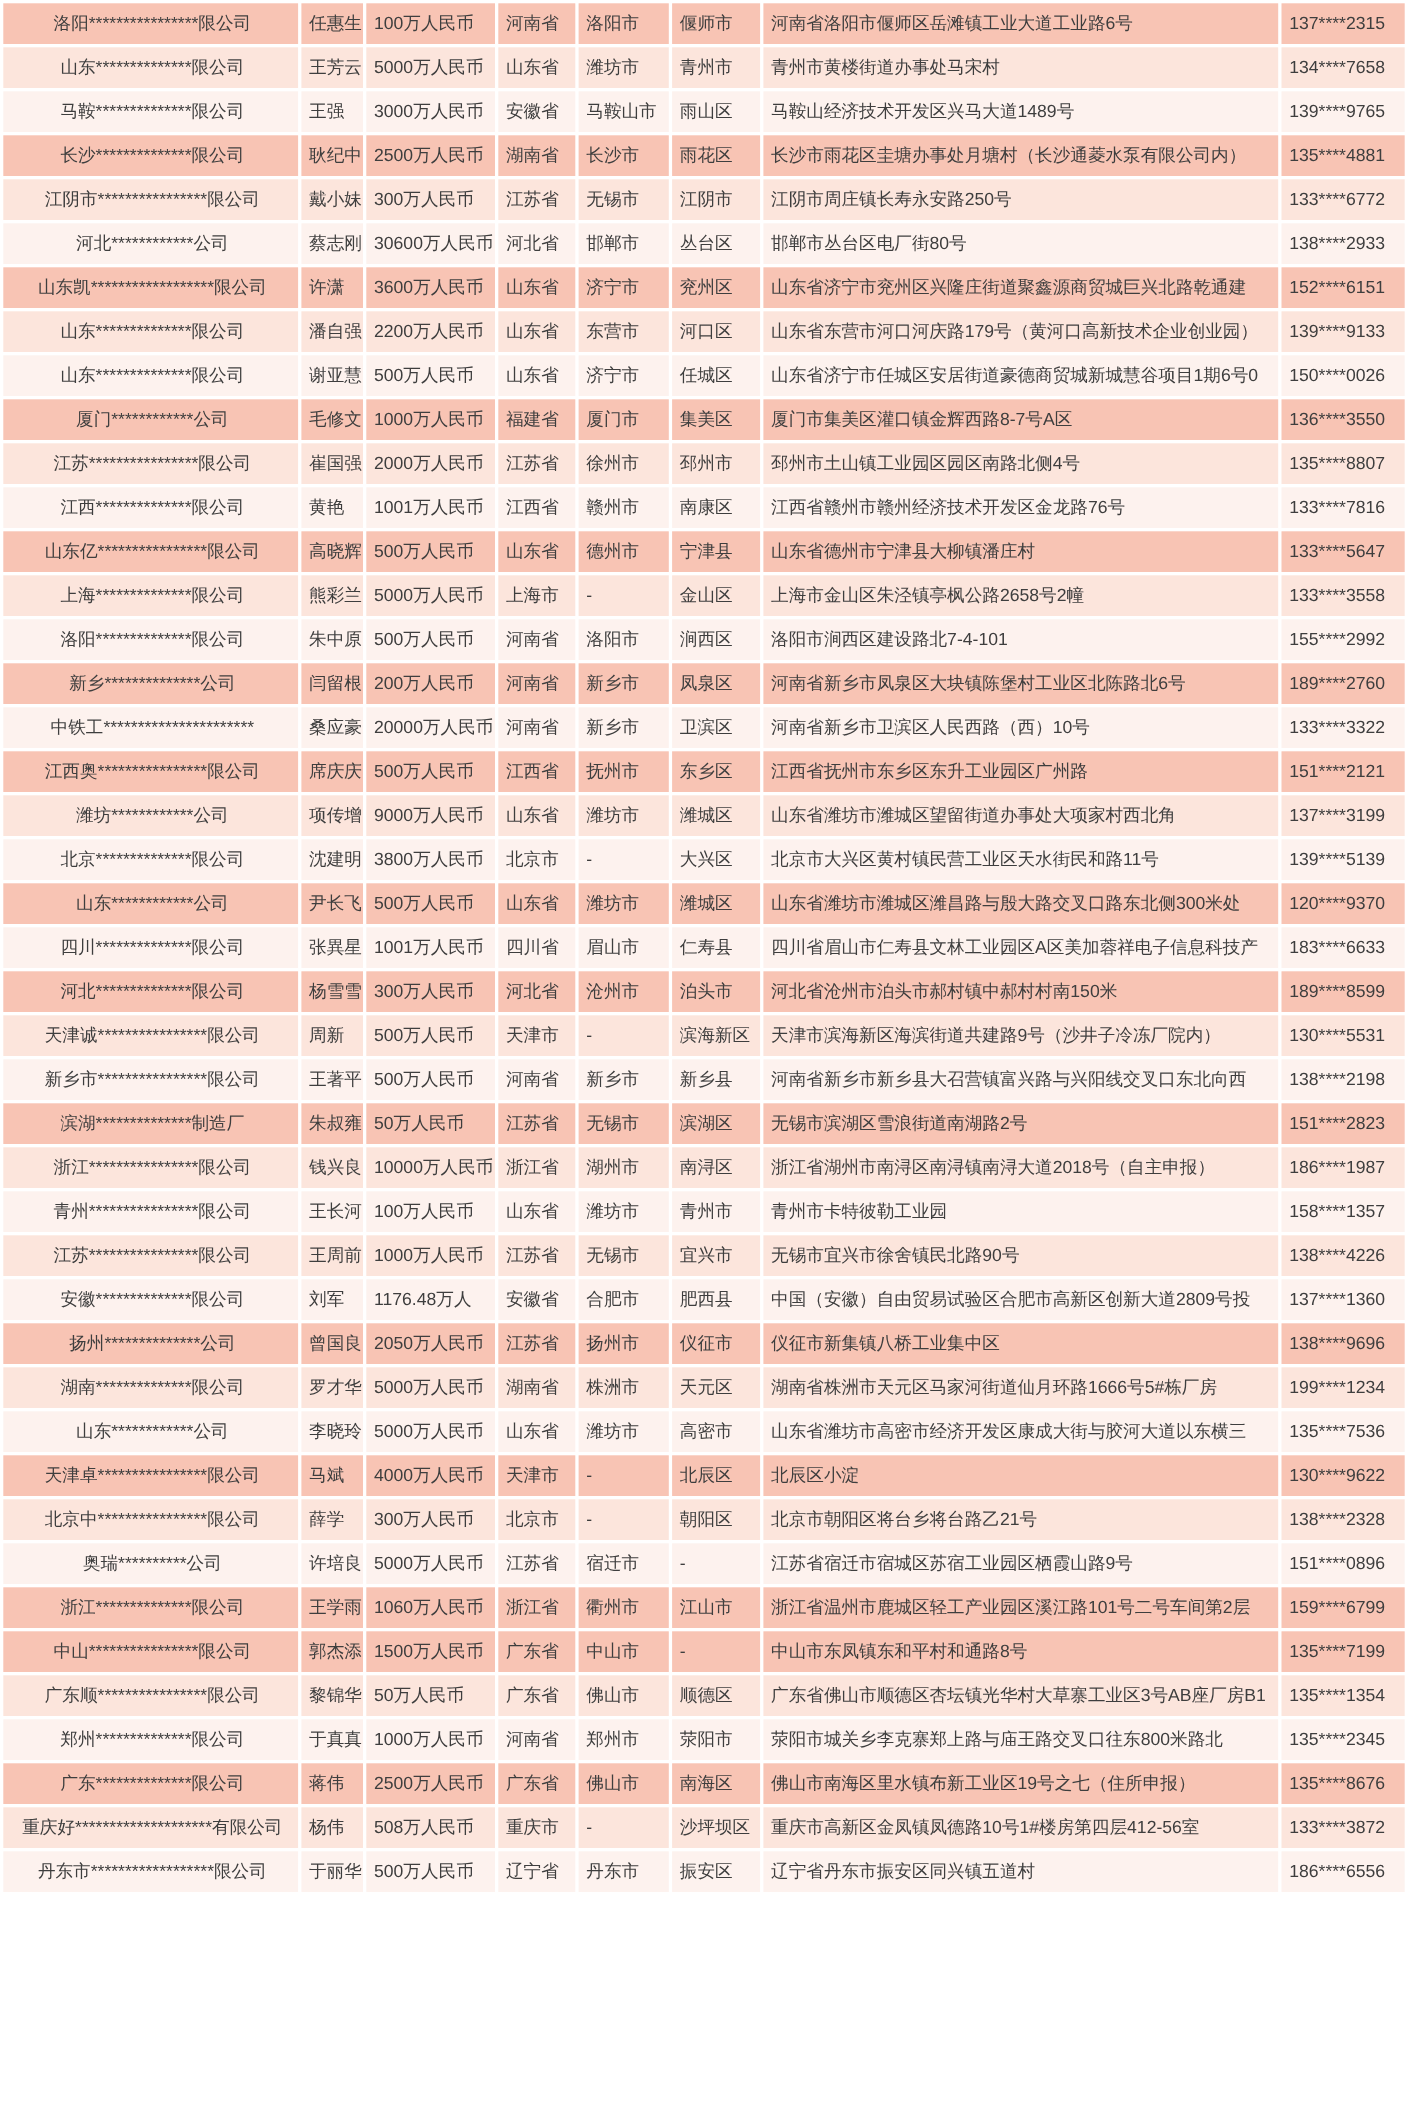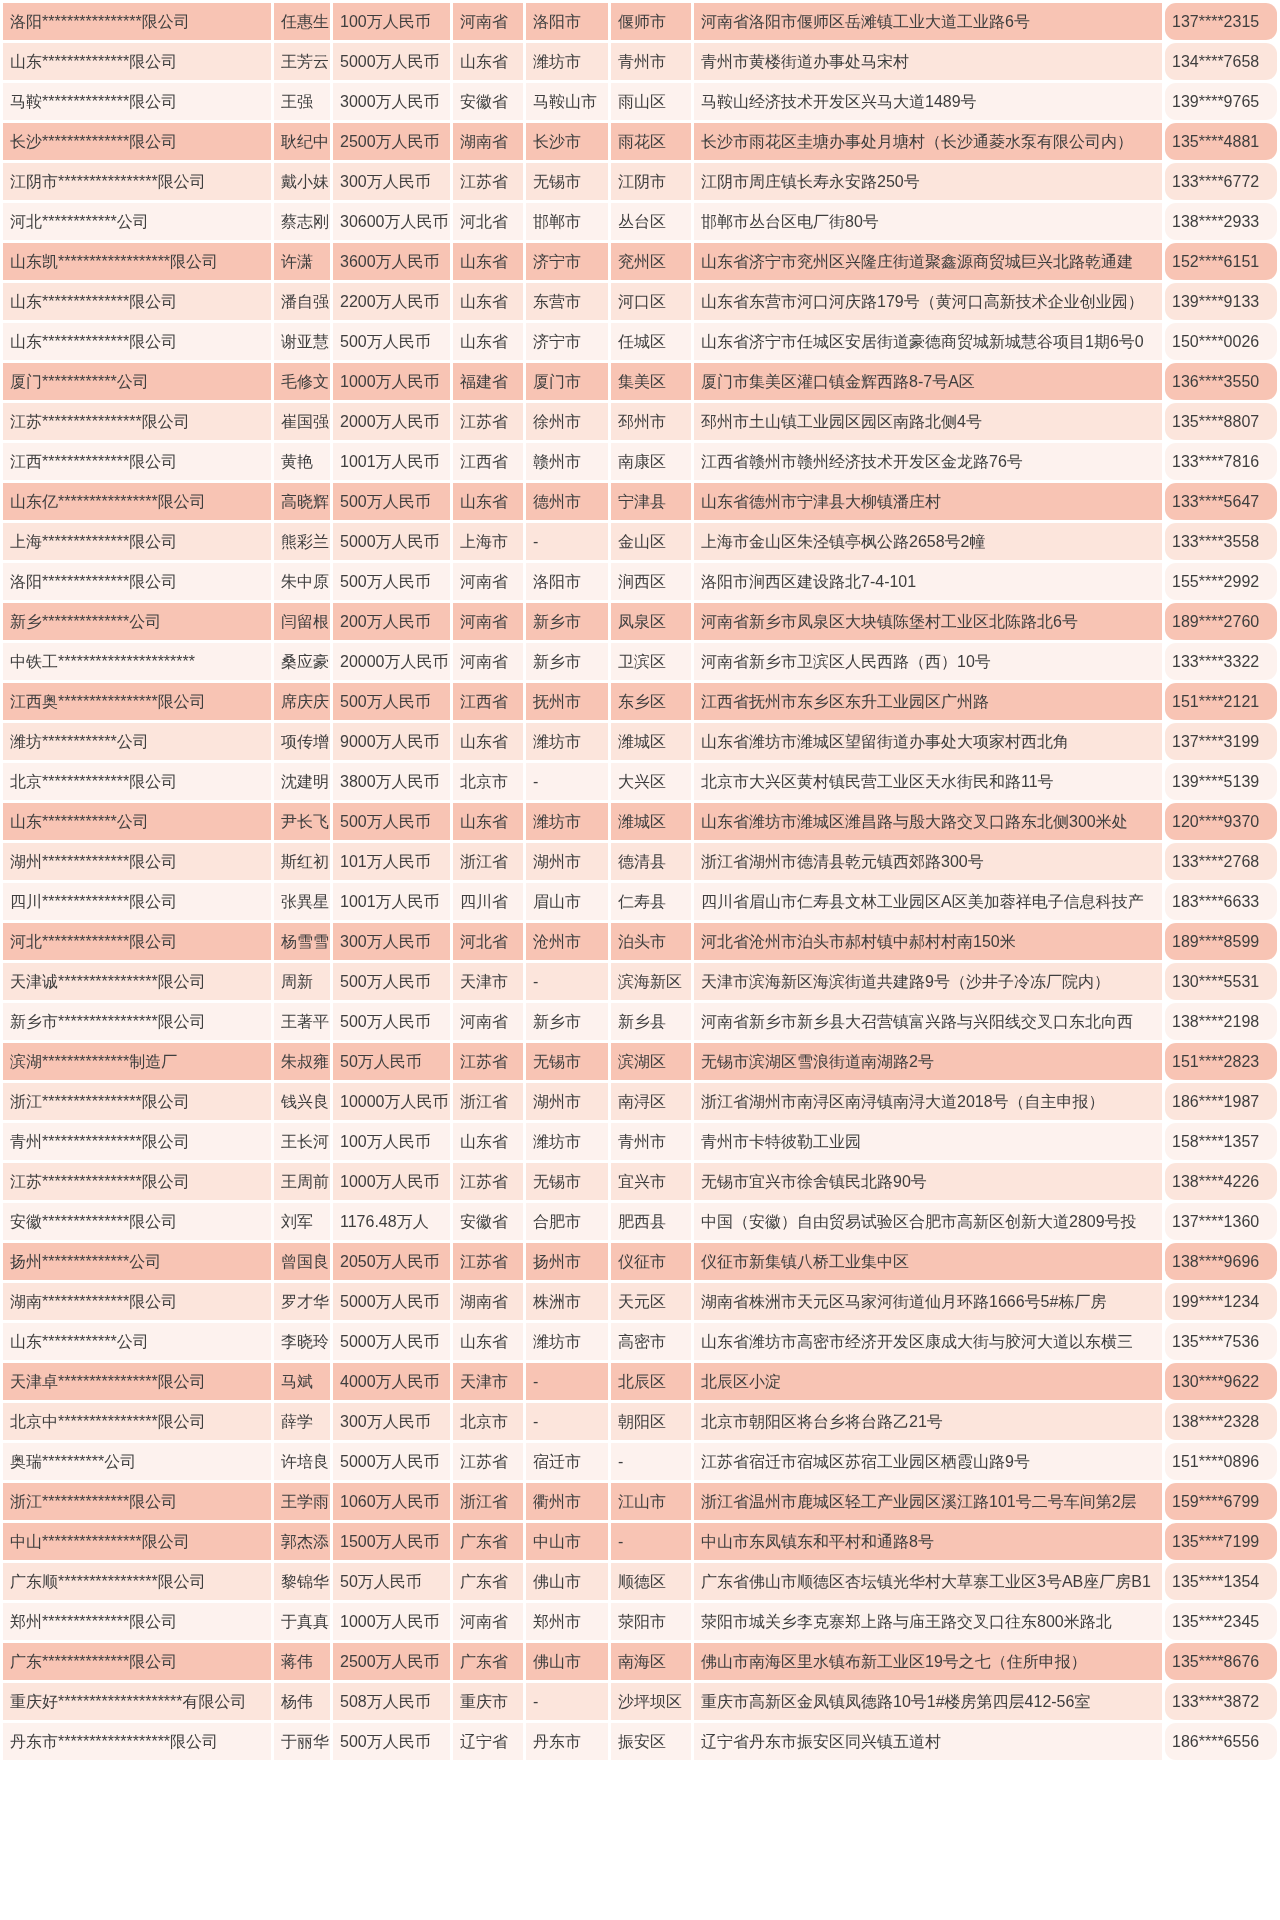--- a/index.html
+++ b/index.html
@@ -25,22 +25,22 @@
     height: 37px;
     line-height: 37px;
     padding: 0 4px 0 7px;
     white-space: nowrap;
     overflow: hidden;
     vertical-align: middle;
   }
   tr.shade-0 td { background: var(--row-accent, #f8c4b4); }
   tr.shade-1 td { background: var(--row-medium, #fce5dc); }
   tr.shade-2 td { background: var(--row-light, #fdf2ee); }
-  td.cell-company { letter-spacing: 0; }
-  td.cell-phone { padding-left: 8px; border-radius: 11px; }
+  td.cell-company { letter-spacing: 0; text-align: center; }
+  td.cell-phone { padding-left: 8px; }
 </style>
 </head>
 <body style="background: rgb(255, 255, 255);">
 
 <div class="table-wrap">
   <table class="company-table">
     <colgroup>
       <col style="width:268px">
       <col style="width:56px">
       <col style="width:117px">
@@ -254,30 +254,20 @@
         <tr class="shade-0">
           <td class="cell-company">山东************公司</td>
           <td class="cell-legal-rep">尹长飞</td>
           <td class="cell-capital">500万人民币</td>
           <td class="cell-province">山东省</td>
           <td class="cell-city">潍坊市</td>
           <td class="cell-district">潍城区</td>
           <td class="cell-address">山东省潍坊市潍城区潍昌路与殷大路交叉口路东北侧300米处</td>
           <td class="cell-phone">120****9370</td>
         </tr>
-        <tr class="shade-1">
-          <td class="cell-company">湖州**************限公司</td>
-          <td class="cell-legal-rep">斯红初</td>
-          <td class="cell-capital">101万人民币</td>
-          <td class="cell-province">浙江省</td>
-          <td class="cell-city">湖州市</td>
-          <td class="cell-district">德清县</td>
-          <td class="cell-address">浙江省湖州市德清县乾元镇西郊路300号</td>
-          <td class="cell-phone">133****2768</td>
-        </tr>
         <tr class="shade-2">
           <td class="cell-company">四川**************限公司</td>
           <td class="cell-legal-rep">张異星</td>
           <td class="cell-capital">1001万人民币</td>
           <td class="cell-province">四川省</td>
           <td class="cell-city">眉山市</td>
           <td class="cell-district">仁寿县</td>
           <td class="cell-address">四川省眉山市仁寿县文林工业园区A区美加蓉祥电子信息科技产</td>
           <td class="cell-phone">183****6633</td>
         </tr>

